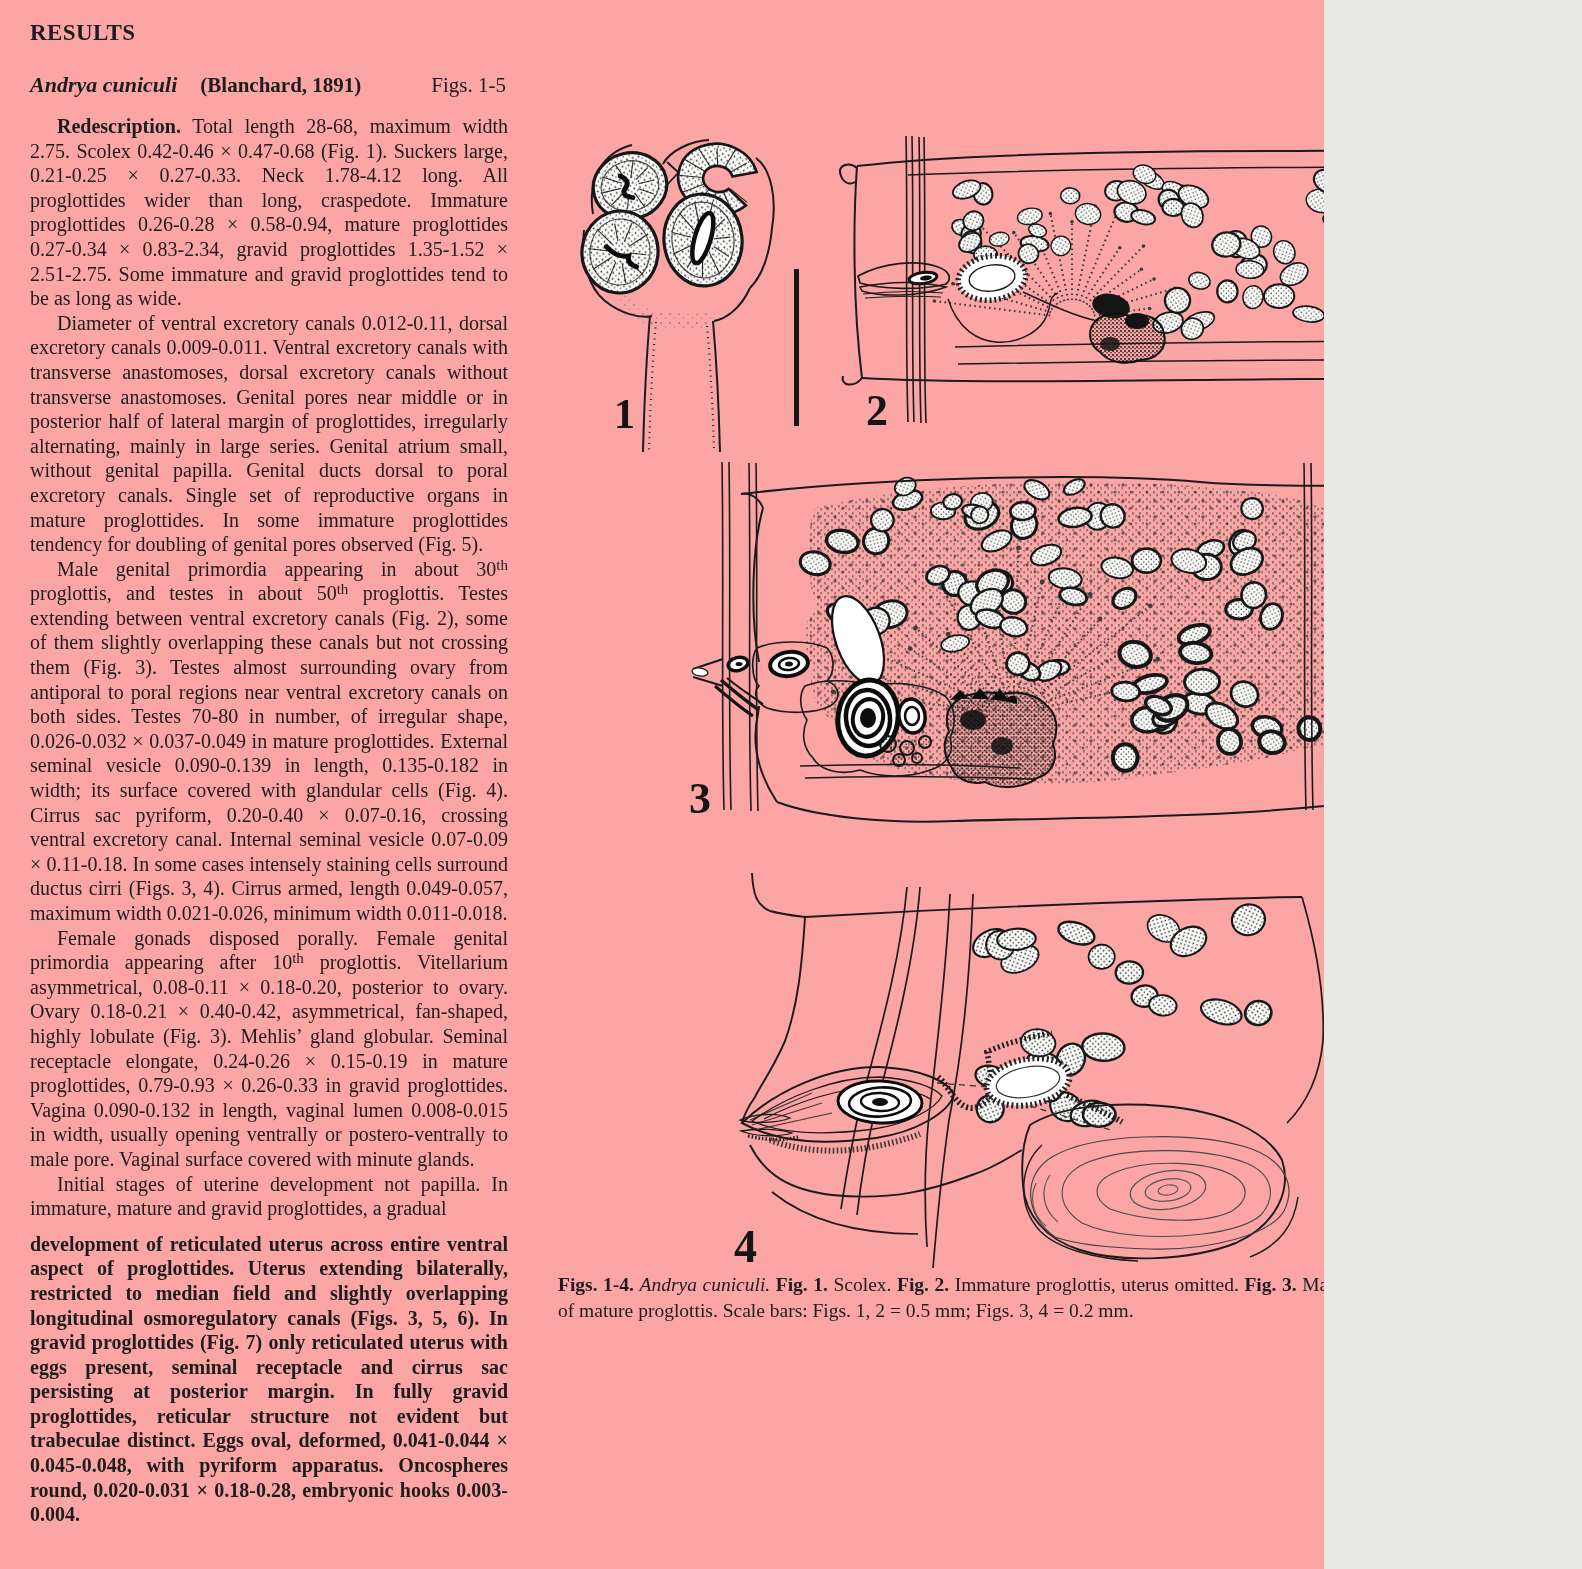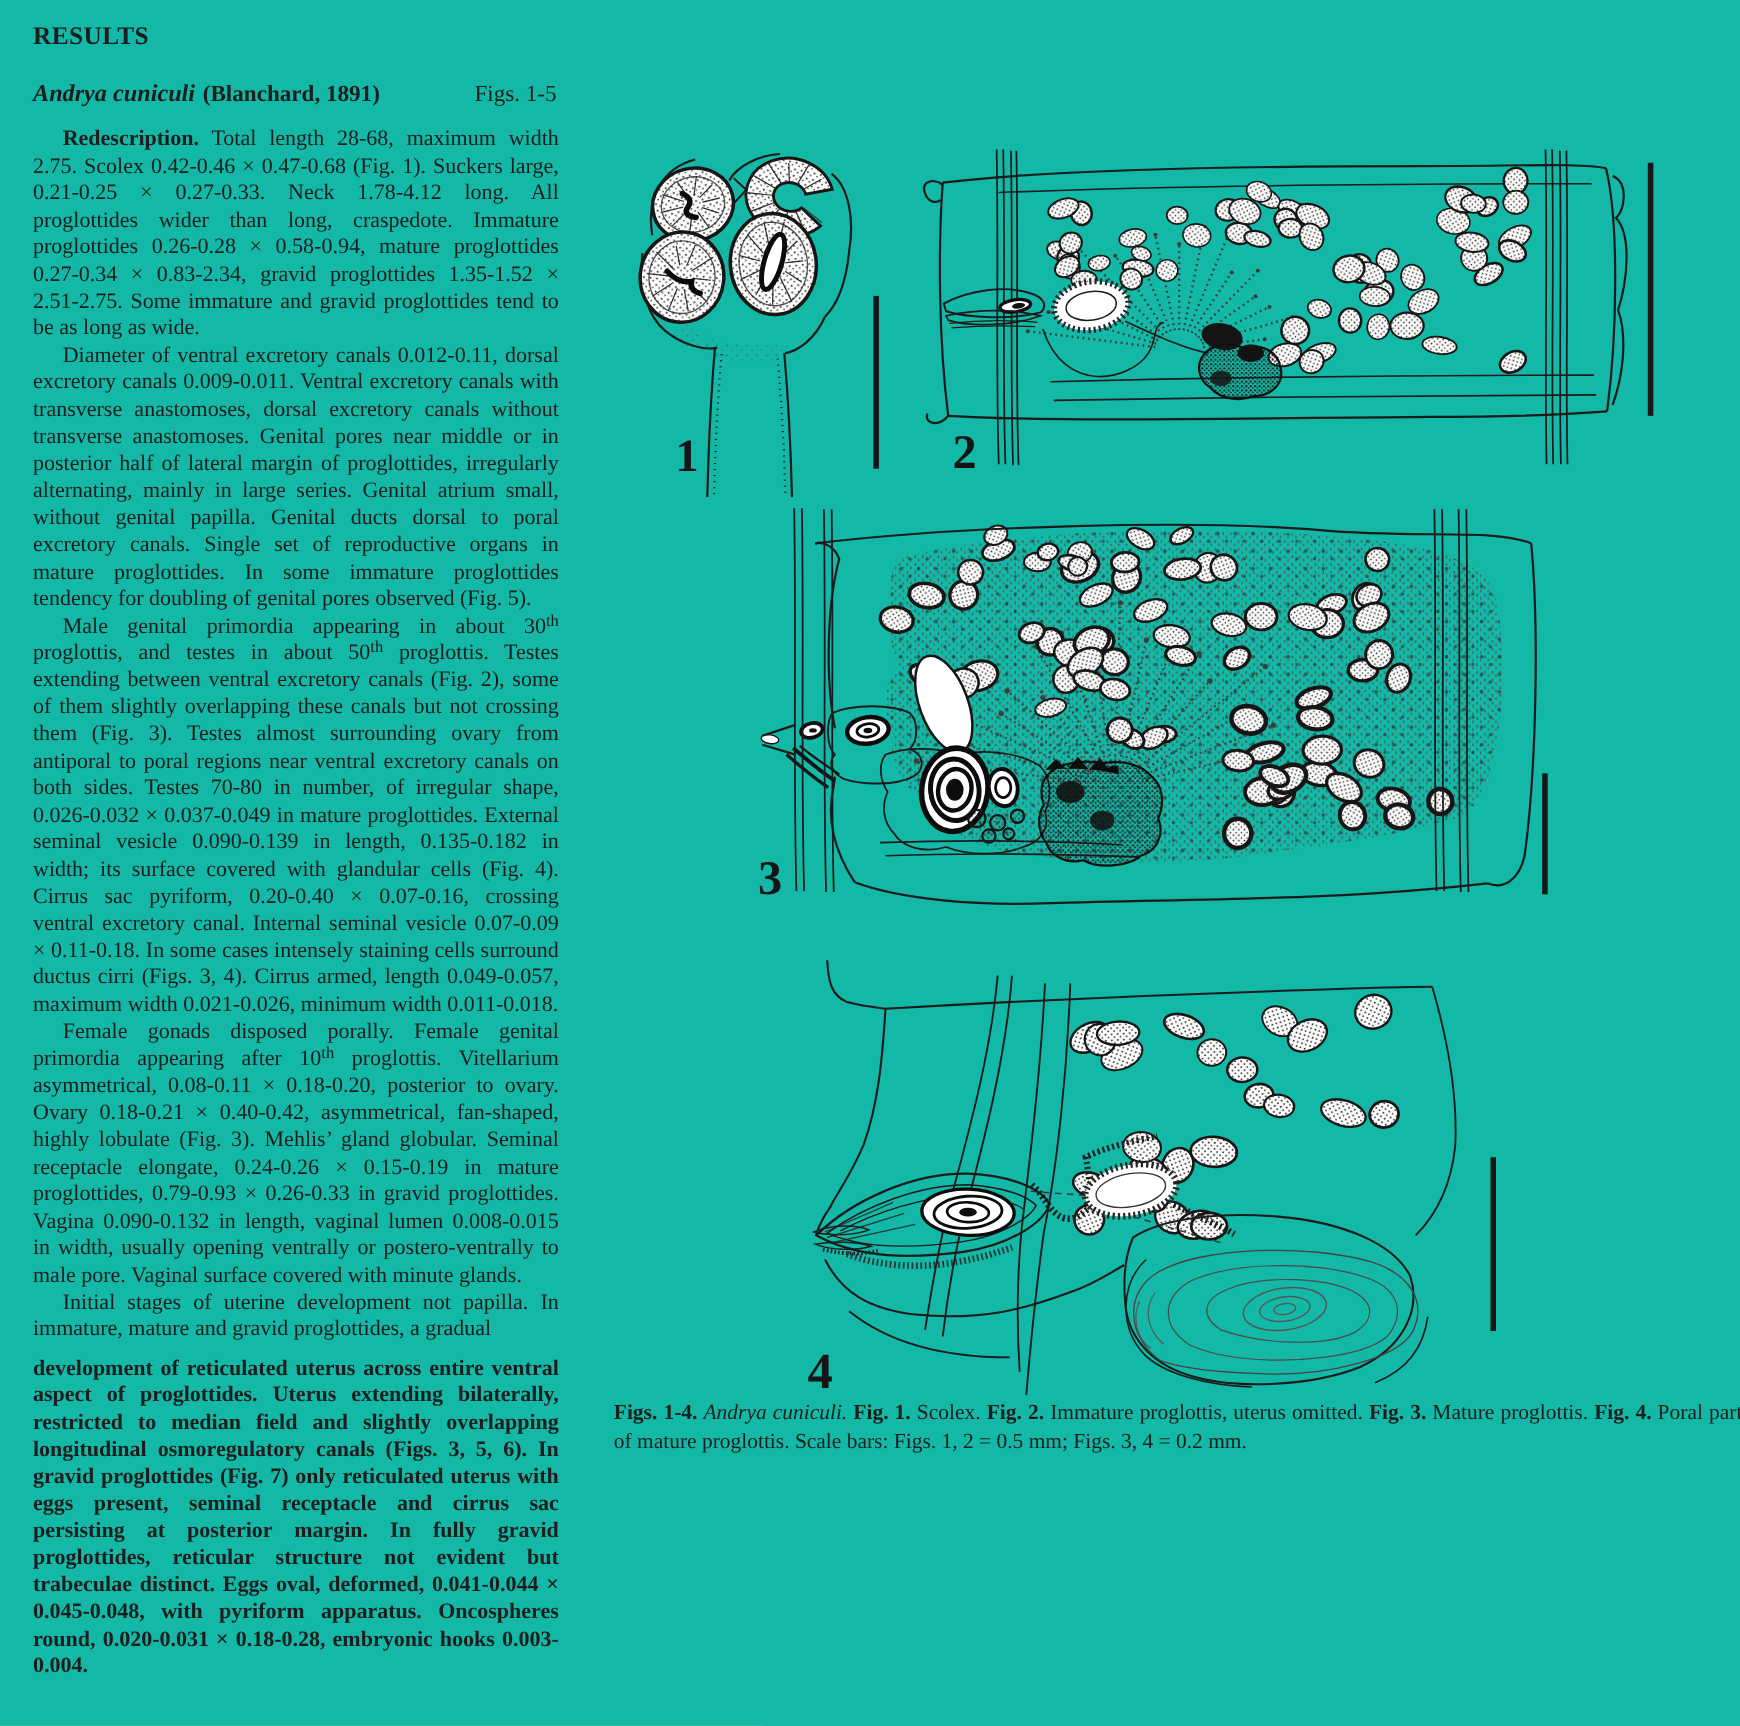--- a/index.html
+++ b/index.html
@@ -1,21 +1,21 @@
 <!DOCTYPE html>
 <html><head>
 <meta charset="utf-8">
 <style>
   html,body{margin:0;padding:0;background:#e8e8e6;}
-  #page{position:relative;width:1582px;height:1569px;background:#14b8a6;overflow:hidden;
+  #page{position:relative;width:1324px;height:1569px;background:#fca5a5;overflow:hidden;
         font-family:"Liberation Serif",serif;color:#1d1d1d;}
   
   #text-col{position:absolute;left:30px;top:14px;width:478px;}
   #sec-head{font-size:23px;font-weight:bold;letter-spacing:.4px;margin:6px 0 26px 0;}
-  #species-line{display:flex;align-items:baseline;margin:0 0 16px 0;}
+  #species-line{display:flex;align-items:baseline;margin:0 0 16px 0;gap:16px;}
   #sp-name{font-weight:bold;font-style:italic;font-size:22px;}
   #sp-auth{font-size:21px;margin-left:7px;font-weight:bold;}
   #sp-figs{margin-left:auto;font-size:21px;padding-right:2px;}
   .para{margin:0;font-size:20px;line-height:24.6px;text-align:justify;text-indent:27px;}
   .para.gap{margin-top:11px;font-weight:bold;}
   .para.noind{text-indent:0;}
   .para sup,#caption sup{font-size:15px;line-height:0;vertical-align:6px;}
   
   .fig{position:absolute;}
   #fig1{left:560px;top:122px;width:290px;height:330px;}

